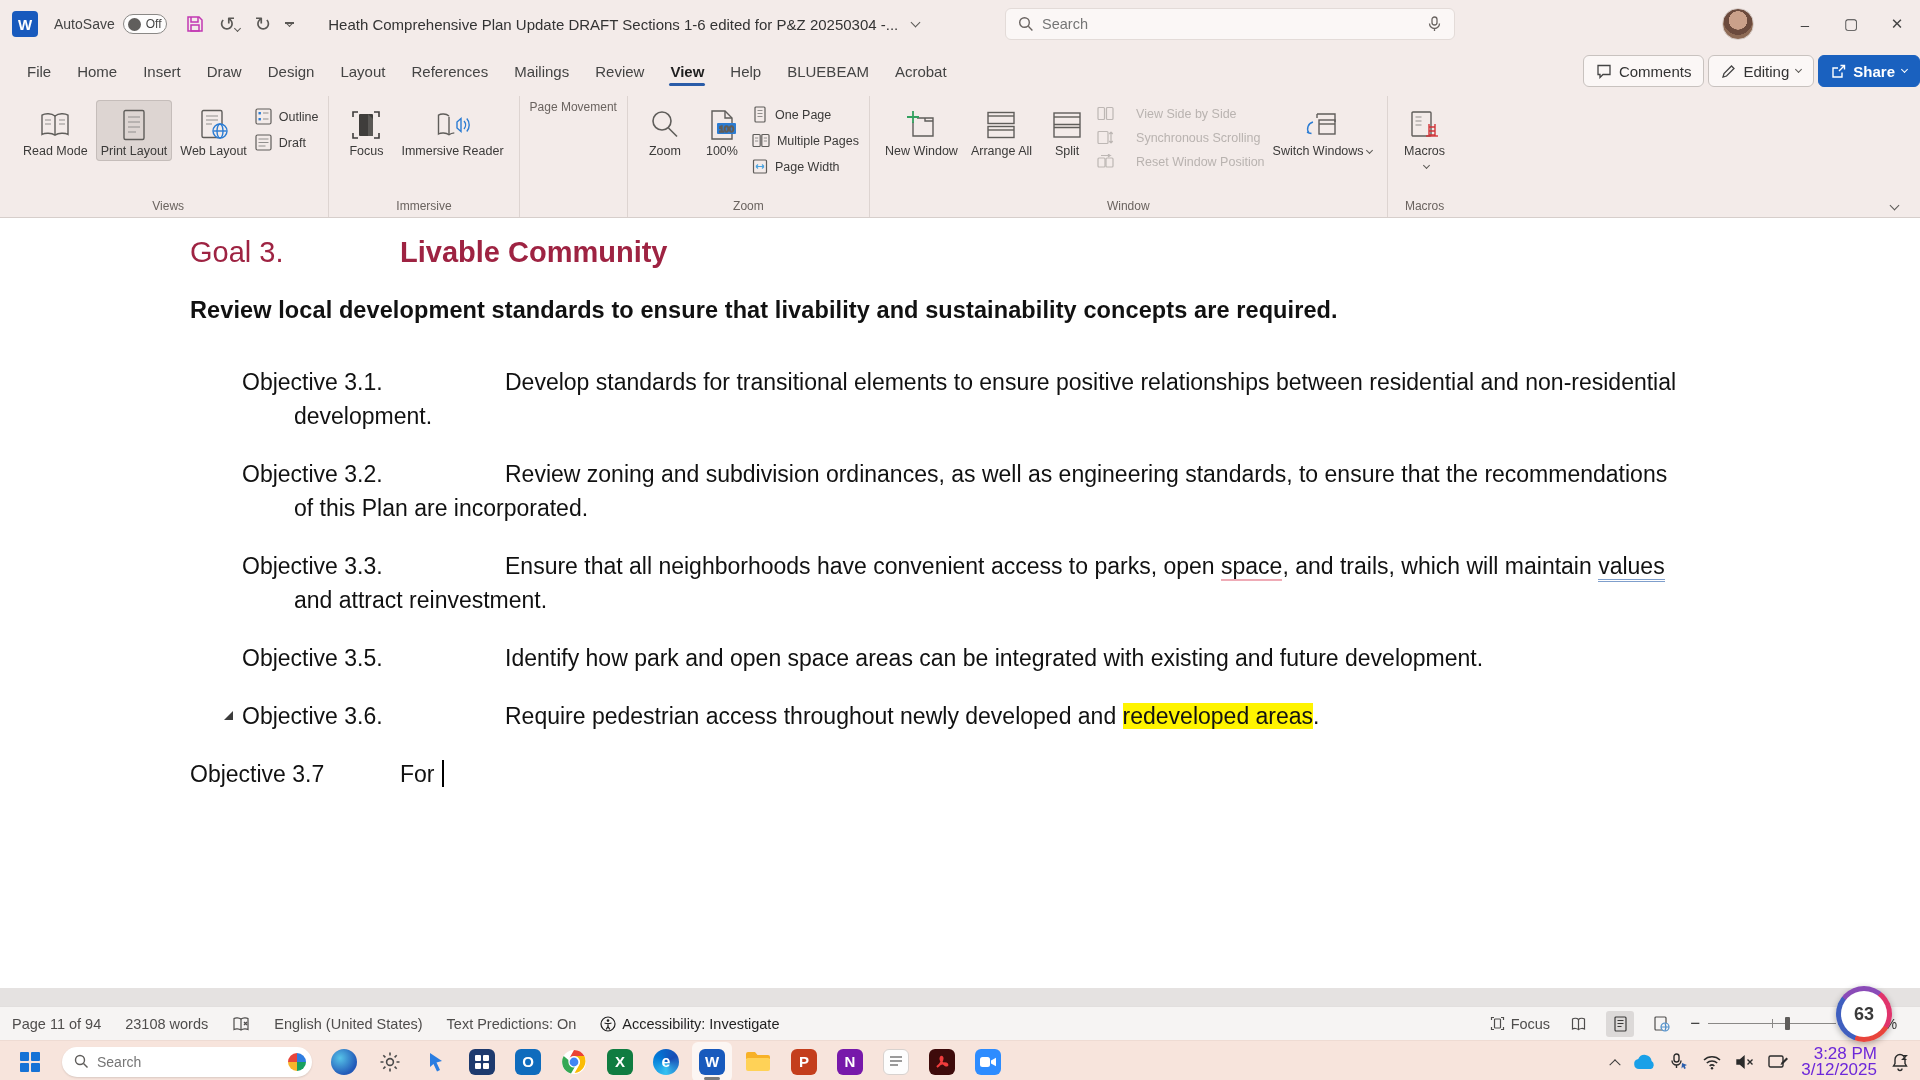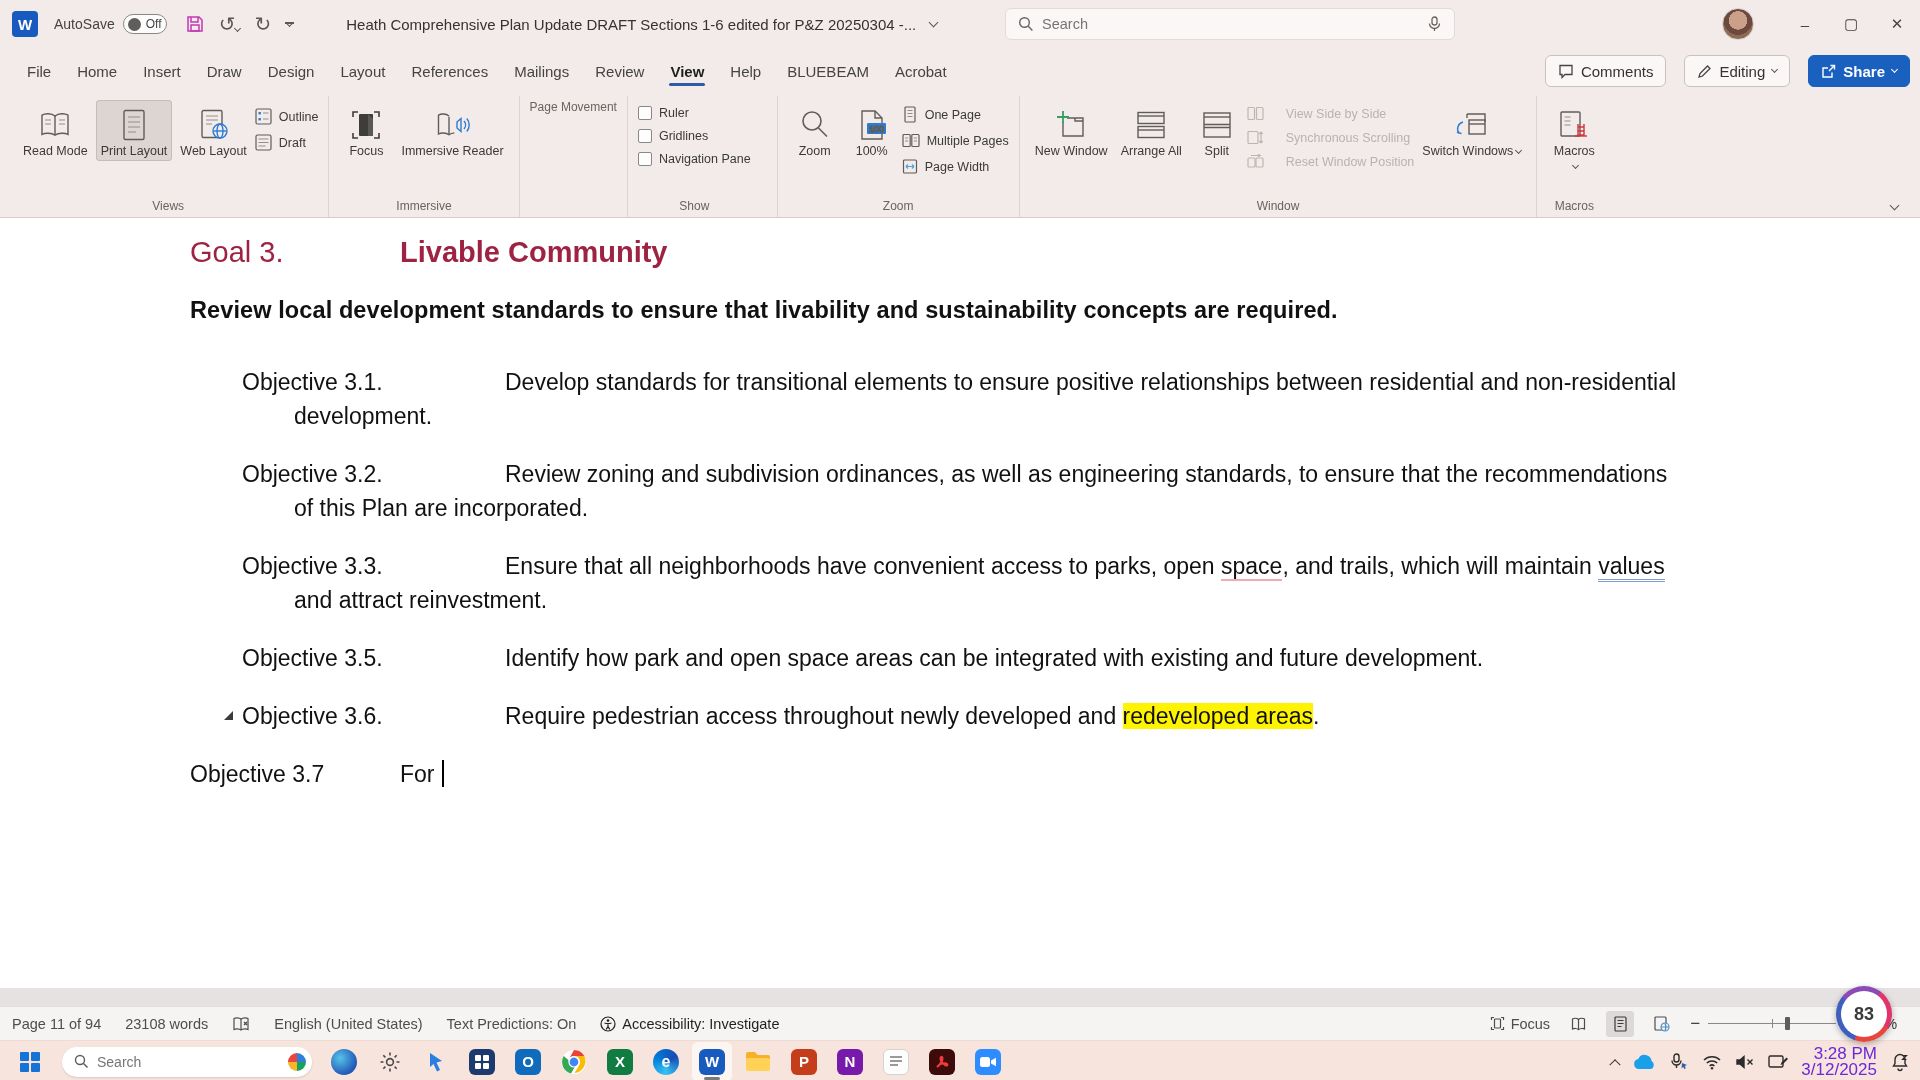--- a/index.html
+++ b/index.html
@@ -11,33 +11,33 @@
   .word-logo { width:26px; height:26px; background:#185abd; border-radius:4px; color:#fff; font-weight:bold; font-size:15px; display:flex; align-items:center; justify-content:center; margin-right:16px; }
   .autosave { display:flex; align-items:center; gap:8px; font-size:14px; color:#444; }
   .toggle { width:44px; height:20px; border:1px solid #8a8886; border-radius:10px; display:flex; align-items:center; padding:0 4px; gap:5px; background:#fdfcfc; }
   .knob { width:13px; height:13px; border-radius:50%; background:#605e5c; }
   .toggle span { font-size:12px; color:#444; }
   .qat { display:flex; align-items:center; gap:14px; margin-left:18px; color:#5a5855; }
   .qat .g { font-size:20px; line-height:20px; cursor:default; }
   .save-ic { color:#c239b3; }
   .chev { display:inline-block; width:7px; height:7px; border-right:1.5px solid #5a5855; border-bottom:1.5px solid #5a5855; transform:rotate(45deg); margin-top:-4px; }
   .chev.small { width:5px; height:5px; }
-  .doc-title { margin-left:52px; font-size:15px; color:#333; white-space:nowrap; display:flex; align-items:center; gap:14px; }
+  .doc-title { margin-left:34px; font-size:15px; color:#333; white-space:nowrap; display:flex; align-items:center; gap:14px; }
   .search-pill { position:absolute; left:1005px; top:8px; width:450px; height:32px; background:#fbf7f6; border:1px solid #e3dbd8; border-radius:6px; display:flex; align-items:center; padding:0 12px; gap:8px; }
   .search-pill input { flex:1; border:none; outline:none; background:transparent; font-size:14.5px; color:#605e5c; font-family:"Liberation Sans",sans-serif; }
   .titlebar-right { position:absolute; right:0; top:0; height:48px; display:flex; align-items:center; }
   .avatar { width:32px; height:32px; border-radius:50%; background:radial-gradient(circle at 50% 38%, #caa08a 0 38%, #6b4a3d 39% 60%, #8d6a55 61%); margin-right:28px; border:1px solid #d9cfcb; }
   .winbtn { width:46px; height:48px; display:flex; align-items:center; justify-content:center; font-size:15px; color:#444; }
 
   
   .tabrow { height:48px; background:#f3ebe9; display:flex; align-items:center; padding:0 6px 0 14px; position:relative; }
   .tab { padding:10px 13px 12px; font-size:15px; color:#444; position:relative; cursor:default; white-space:nowrap; }
   .tab.active { color:#1f1f1f; font-weight:bold; }
   .tab.active::after { content:""; position:absolute; left:12px; right:12px; bottom:6px; height:3px; border-radius:2px; background:#2a5ca8; }
-  .tabrow-right { position:absolute; right:10px; top:7px; display:flex; gap:18px; }
+  .tabrow-right { position:absolute; right:0; top:7px; display:flex; gap:4px; }
   .pill { height:32px; border:1px solid #c8c2bf; border-radius:6px; background:#fbf7f6; display:flex; align-items:center; gap:7px; padding:0 12px; font-size:15px; color:#333; }
   .pill.share { background:#1a61bf; border-color:#1a61bf; color:#fff; font-weight:bold; }
 
   
   .ribbon { height:122px; background:#f3ebe9; border-bottom:1px solid #d6cecb; display:flex; padding-left:8px; position:relative; }
   .rgroup { display:flex; flex-direction:column; border-right:1px solid #ddd4d1; padding:4px 10px 0; }
   .rgroup:last-of-type { border-right:none; }
   .ritems { flex:1; display:flex; align-items:flex-start; gap:3px; }
   .glabel { text-align:center; font-size:12px; color:#6a635f; padding:0 0 4px; }
   .lb { display:flex; flex-direction:column; align-items:center; min-width:54px; padding:6px 5px 2px; border-radius:4px; font-size:12.5px; line-height:15px; text-align:center; color:#3b3a39; }
@@ -272,39 +272,20 @@
         <span>Immersive Reader</span>
       </div>
     </div>
     <div class="glabel">Immersive</div>
   </div>
 
   <div class="rgroup">
     <div class="glabel">Page Movement</div>
   </div>
 
-  <div class="rgroup" style="padding-right:26px;">
-    <div class="ritems">
-      <div class="smallcol" style="padding-top:6px;">
-        <div class="sb">
-          <span class="cb"></span>
-          <span>Ruler</span>
-        </div>
-        <div class="sb">
-          <span class="cb"></span>
-          <span>Gridlines</span>
-        </div>
-        <div class="sb">
-          <span class="cb"></span>
-          <span>Navigation Pane</span>
-        </div>
-      </div>
-    </div>
-    <div class="glabel">Show</div>
-  </div>
 
   <div class="rgroup">
     <div class="ritems">
       <div class="lb">
         <span class="ic">
           <svg class="ric" width="32" height="32" viewBox="0 0 32 32" fill="none" stroke="#5f5d5a" stroke-width="1.6">
               <circle cx="13" cy="12" r="9"></circle>
               <path d="M19.5 19L28 27.5"></path>
             </svg>
         </span>
@@ -534,21 +515,21 @@
           <span class="mid"></span>
           <span class="zthumb"></span>
         </span>
       <span class="zsign">+</span>
     </span>
     <span class="zpct">75%</span>
   </div>
 </div>
 
 <div class="score-badge">
-  <div class="inner">83</div>
+  <div class="inner">63</div>
 </div>
 
 <div class="taskbar">
   <div class="tk-left">
     <div class="tk-tile">
       <svg width="24" height="24" viewBox="0 0 24 24">
           <rect x="2" y="2" width="9" height="9" rx="1" fill="#1572d6"></rect>
           <rect x="13" y="2" width="9" height="9" rx="1" fill="#1572d6"></rect>
           <rect x="2" y="13" width="9" height="9" rx="1" fill="#1572d6"></rect>
           <rect x="13" y="13" width="9" height="9" rx="1" fill="#1572d6"></rect>

